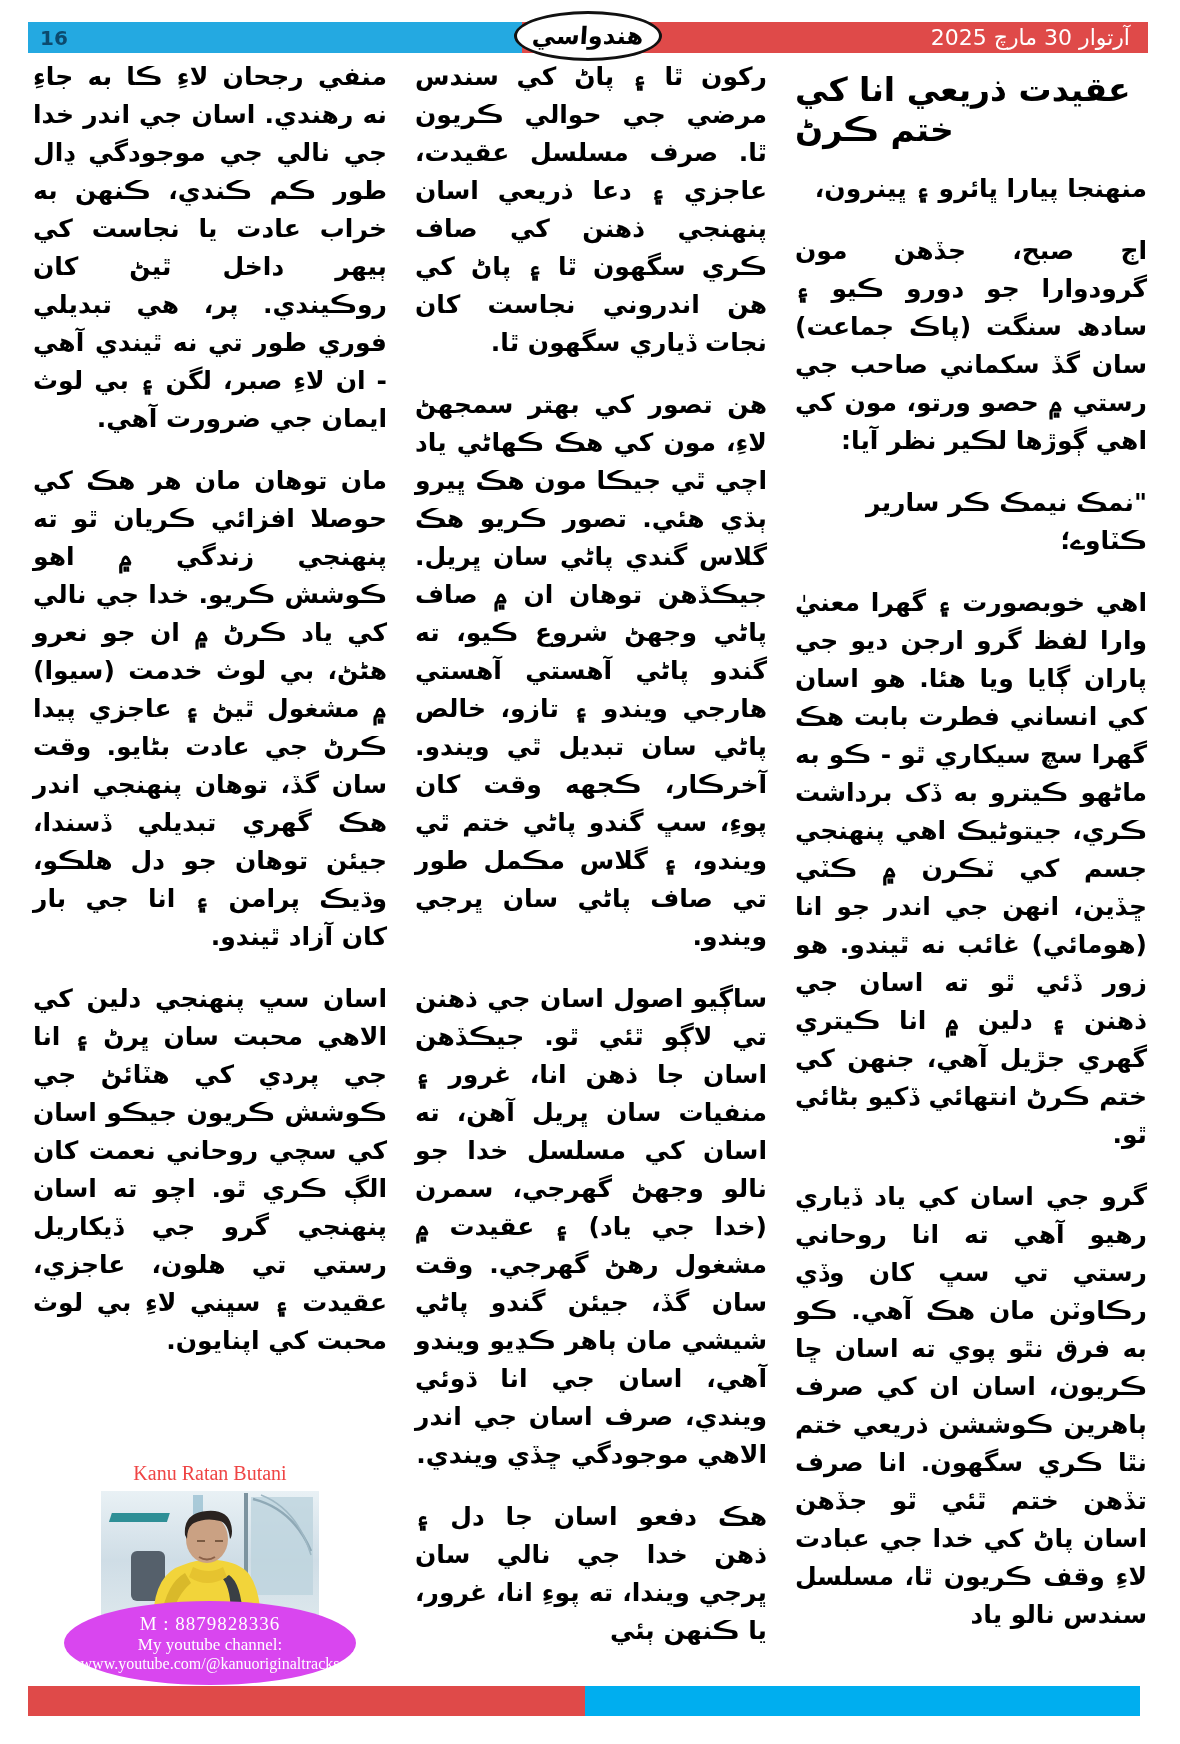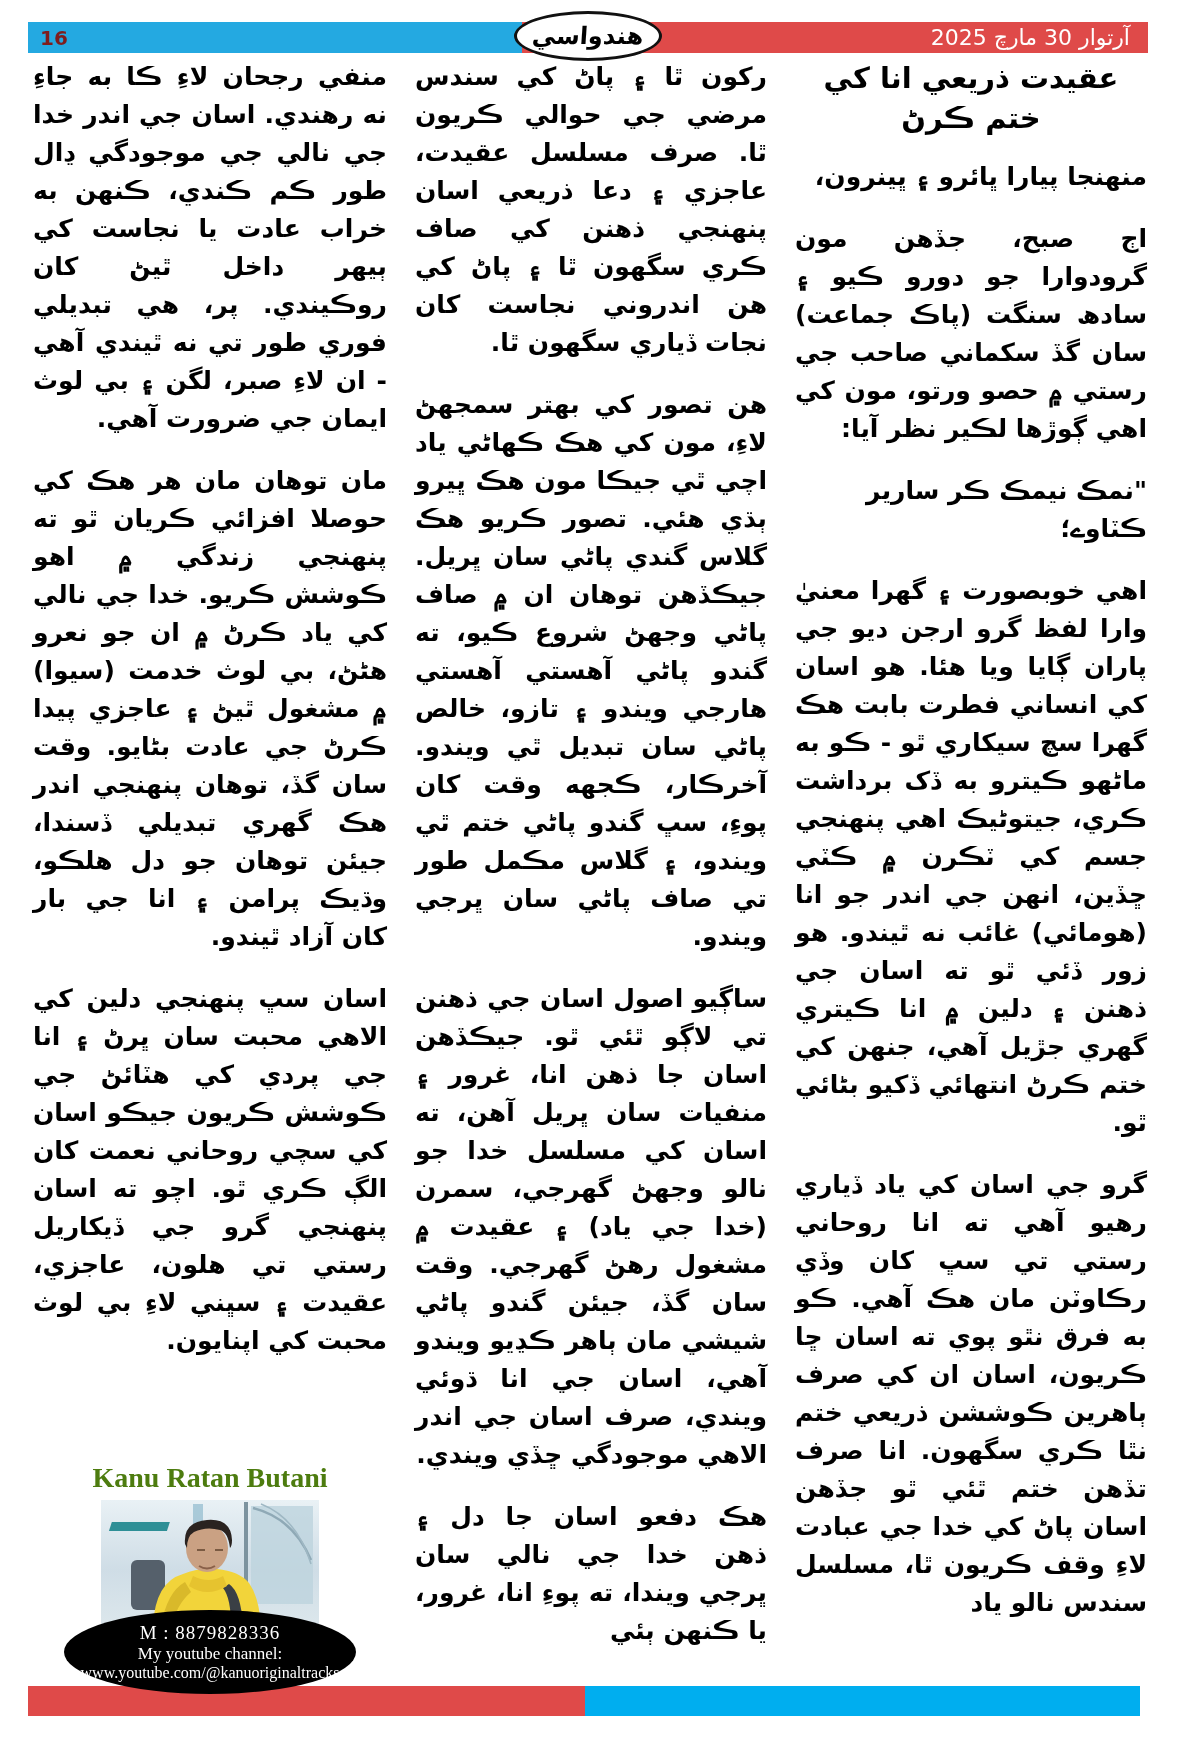--- a/index.html
+++ b/index.html
@@ -3,51 +3,51 @@
 <meta charset="utf-8">
 <style>
   * { margin:0; padding:0; box-sizing:border-box; }
   html,body { width:1180px; height:1744px; background:#ffffff; overflow:hidden; }
   body { font-family:"DejaVu Sans", sans-serif; position:relative; }
 
   
   .topbar { position:absolute; top:22px; left:28px; width:1120px; height:31px; }
   .topbar .seg-blue { position:absolute; left:0; top:0; width:494px; height:31px; background:#24A9E1; }
   .topbar .seg-red  { position:absolute; left:494px; top:0; width:626px; height:31px; background:#DF4A49; }
-  .page-num { position:absolute; left:12px; top:4px; color:#7f1d1d; font-size:20px; font-weight:bold; z-index:2; }
+  .page-num { position:absolute; left:12px; top:4px; color:#0c4a6e; font-size:20px; font-weight:bold; z-index:2; }
   .issue-date { position:absolute; right:18px; top:3px; color:#fff; font-size:22px; font-weight:normal;
                 direction:rtl; z-index:2; letter-spacing:1px; }
   .logo-oval { position:absolute; left:50%; top:-11px; transform:translateX(-50%); width:148px; height:50px;
                background:#fff; border:3px solid #111; border-radius:50%; z-index:3;
                display:flex; align-items:center; justify-content:center; box-shadow:0 0 0 1.5px #fff inset; }
   .logo-oval span { font-size:24px; font-weight:bold; color:#000; transform:skewX(-4deg); }
 
   .bottombar { position:absolute; top:1686px; left:28px; width:1112px; height:30px; }
   .bottombar .seg-red  { position:absolute; left:0; top:0; width:557px; height:30px; background:#DF4A49; }
   .bottombar .seg-blue { position:absolute; left:557px; top:0; width:555px; height:30px; background:#00AEEF; }
 
   
   .col { position:absolute; top:58px; direction:rtl; text-align:justify; color:#000;
          font-size:25px; line-height:38px; font-weight:600; }
   .col-right  { right:33px;  width:352px; }
   .col-middle { right:413px; width:352px; }
   .col-left   { right:793px; width:354px; }
   .col p { margin:0 0 24px 0; }
 
-  .headline { font-size:29px; font-weight:800; line-height:40px; margin-bottom:20px; text-align:center; }
+  .headline { font-size:33px; font-weight:800; line-height:40px; margin-bottom:20px; text-align:left;margin-top:12px; }
   .headline.h2 { margin-bottom:26px; }
   .salutation { }
   .quote-line { text-align:right; }
 
   
   .author-block { position:absolute; top:1462px; right:793px; width:354px; text-align:center; direction:ltr; }
-  .author-name { font-family:"Liberation Serif", serif; font-weight:bold; font-size:28px; color:#4d7c0f; }
+  .author-name { font-family:"Liberation Serif", serif; font-weight:normal; font-size:20px; color:#ef4444; }
   .author-photo { display:block; margin:6px auto 0 auto; width:218px; height:126px; }
   .contact-oval { position:relative; margin:-16px auto 0 auto; width:292px; height:84px;
-                  background:#000000; border-radius:50%; color:#fff; z-index:4;
+                  background:#d946ef; border-radius:50%; color:#fff; z-index:4;
                   display:flex; flex-direction:column; align-items:center; justify-content:center;
                   font-family:"Liberation Serif", serif; }
   .contact-oval .l1 { font-size:19px; letter-spacing:1px; }
   .contact-oval .l2 { font-size:17px; }
   .contact-oval .l3 { font-size:16px; }
 </style>
 </head>
 <body>
 
 <div class="topbar">

